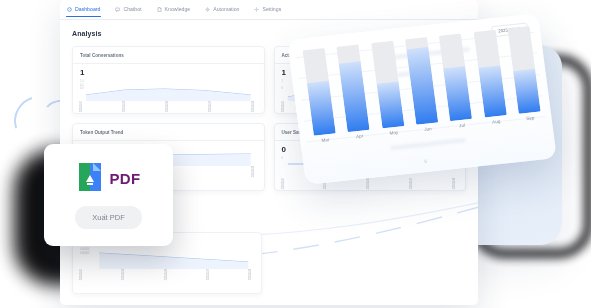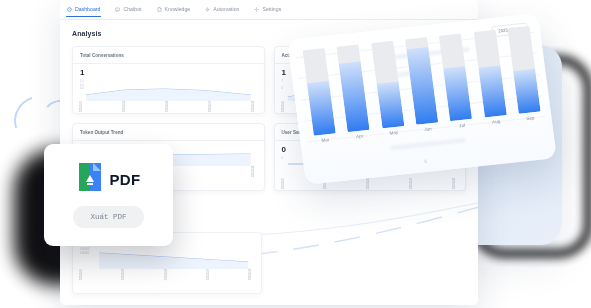--- a/index.html
+++ b/index.html
@@ -109,25 +109,25 @@
   .bp-axisnum{position:absolute;left:120px;bottom:8px;font-size:5px;color:#c3c9d5;}
 
   
   .pdfcard{
     position:absolute;left:44px;top:144px;width:129px;height:102px;
     background:#fff;border-radius:9px;
     box-shadow:0 14px 30px rgba(10,15,30,.22);
     display:flex;flex-direction:column;align-items:center;justify-content:center;gap:10px;
   }
   .pdfrow{display:flex;align-items:center;gap:7px;}
-  .pdf-text{font-size:15px;color:#0f172a;font-weight:600;letter-spacing:.3px;}
+  .pdf-text{font-size:15px;color:#701a75;font-weight:600;letter-spacing:.3px;}
   .pdfbtn{
     background:#f0f1f3;border-radius:13px;border:0;
     padding:7px 17px;font-size:7.5px;color:#7c8594;
-    font-family:Liberation Mono, monospace;
+    font-family:Liberation Sans, sans-serif;
   }
 
   
   .bottomcard{
     position:absolute;left:12px;top:232px;width:190px;height:62px;
     background:#fff;border:1px solid #eef1f6;border-radius:4px;
     padding:5px 7px;box-sizing:border-box;overflow:hidden;
     box-shadow:0 2px 5px rgba(30,45,80,.045);
   }
   

